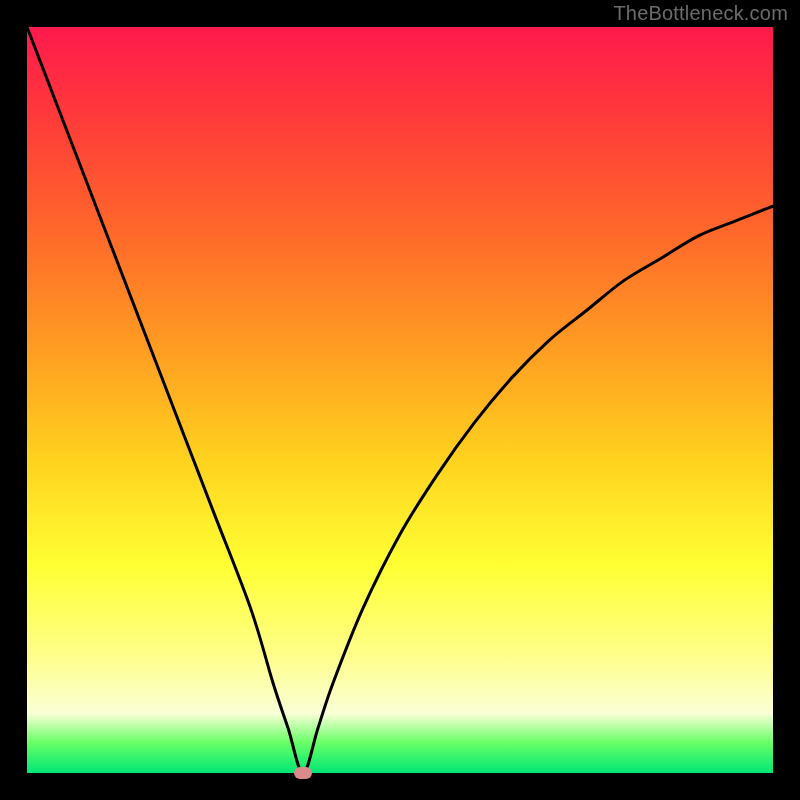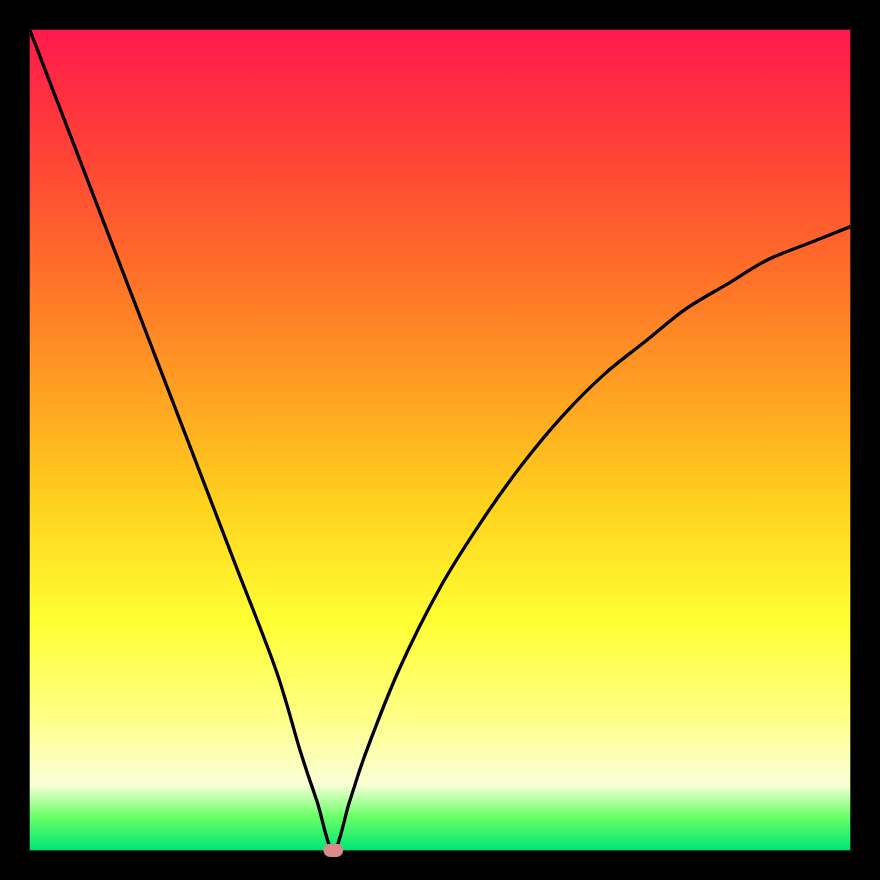--- a/index.html
+++ b/index.html
@@ -62,13 +62,14 @@
 </head>
 <body>
 
 <div class="frame">
   <div class="plot">
     <svg class="curve" width="746" height="746" viewBox="0 0 746 746">
       <path id="curve-path" d="M 0 0 C 6.216666666666668 16.163333333333338, 24.866666666666667 64.65333333333334, 37.300000000000004 96.98000000000002 C 49.73333333333334 129.3066666666667, 62.16666666666668 161.63333333333338, 74.60000000000001 193.96000000000004 C 87.03333333333335 226.2866666666667, 99.46666666666665 258.61333333333334, 111.89999999999999 290.94 C 124.33333333333333 323.26666666666665, 136.76666666666668 355.59333333333336, 149.20000000000002 387.92 C 161.63333333333335 420.24666666666667, 174.06666666666666 452.5733333333334, 186.5 484.90000000000003 C 198.93333333333334 517.2266666666667, 213.85333333333332 553.2833333333333, 223.79999999999998 581.88 C 233.74666666666664 610.4766666666667, 239.96333333333334 636.5866666666667, 246.18 656.48 C 252.39666666666668 676.3733333333333, 256.12666666666667 686.32, 261.09999999999997 701.24 C 266.07333333333327 716.16, 271.0466666666666 746, 276.02 746 C 280.99333333333334 746, 285.9666666666667 716.16, 290.94 701.24 C 295.9133333333333 686.32, 298.4 676.3733333333333, 305.85999999999996 656.48 C 313.31999999999994 636.5866666666667, 324.51 606.7466666666667, 335.7 581.88 C 346.89 557.0133333333333, 360.56666666666666 529.66, 373 507.28 C 385.43333333333334 484.9, 397.8666666666667 466.24999999999994, 410.3 447.59999999999997 C 422.73333333333335 428.95, 435.16666666666663 411.5433333333333, 447.59999999999997 395.38 C 460.0333333333333 379.2166666666667, 472.4666666666667 364.2966666666667, 484.90000000000003 350.62 C 497.33333333333337 336.9433333333333, 509.7666666666666 324.51000000000005, 522.1999999999999 313.32000000000005 C 534.6333333333332 302.13000000000005, 547.0666666666666 293.4266666666667, 559.5 283.48 C 571.9333333333334 273.53333333333336, 584.3666666666668 262.3433333333333, 596.8000000000001 253.64 C 609.2333333333333 244.93666666666664, 621.6666666666667 238.72, 634.1 231.26 C 646.5333333333333 223.79999999999998, 658.9666666666667 215.09666666666666, 671.4 208.88 C 683.8333333333333 202.66333333333333, 696.2666666666667 198.93333333333337, 708.6999999999999 193.96000000000004 C 721.1333333333332 188.9866666666667, 739.7833333333333 181.52666666666664, 746 179.03999999999996" stroke="#000" stroke-width="3" fill="none" stroke-linecap="round" stroke-linejoin="round"></path>
     </svg>
     <div id="marker" class="marker" style="left: 276.02px; top: 746px;"></div>
   </div>
+  <div class="watermark">TheBottleneck.com</div>
 </div>
 
 </body></html>

